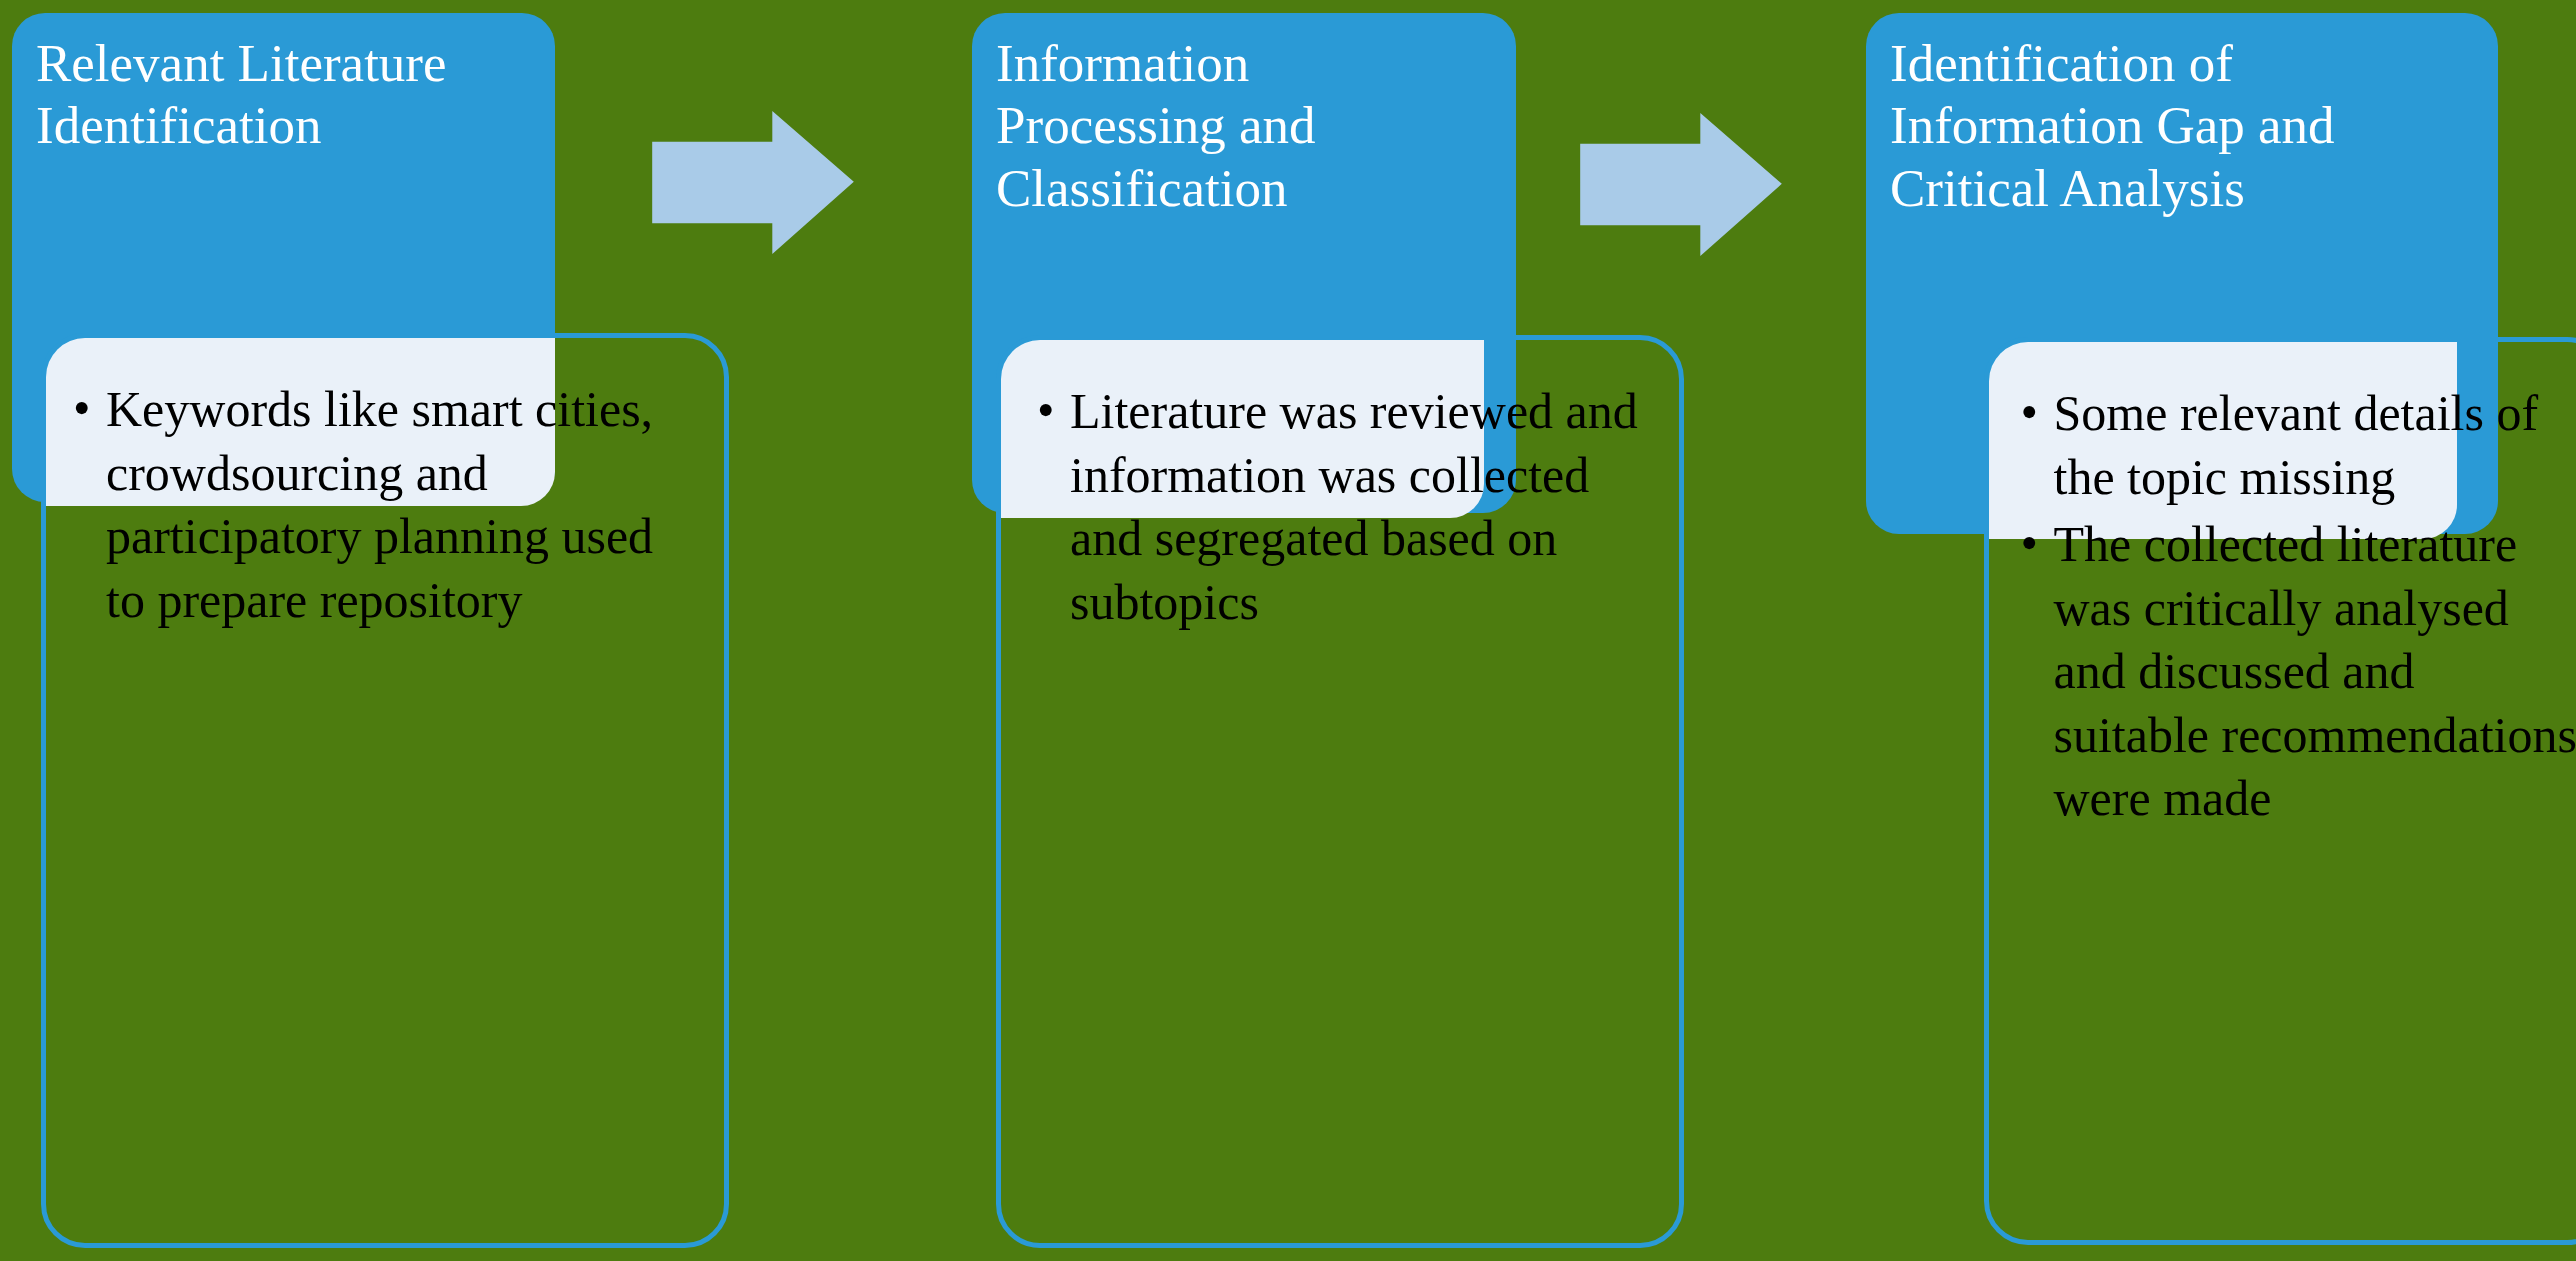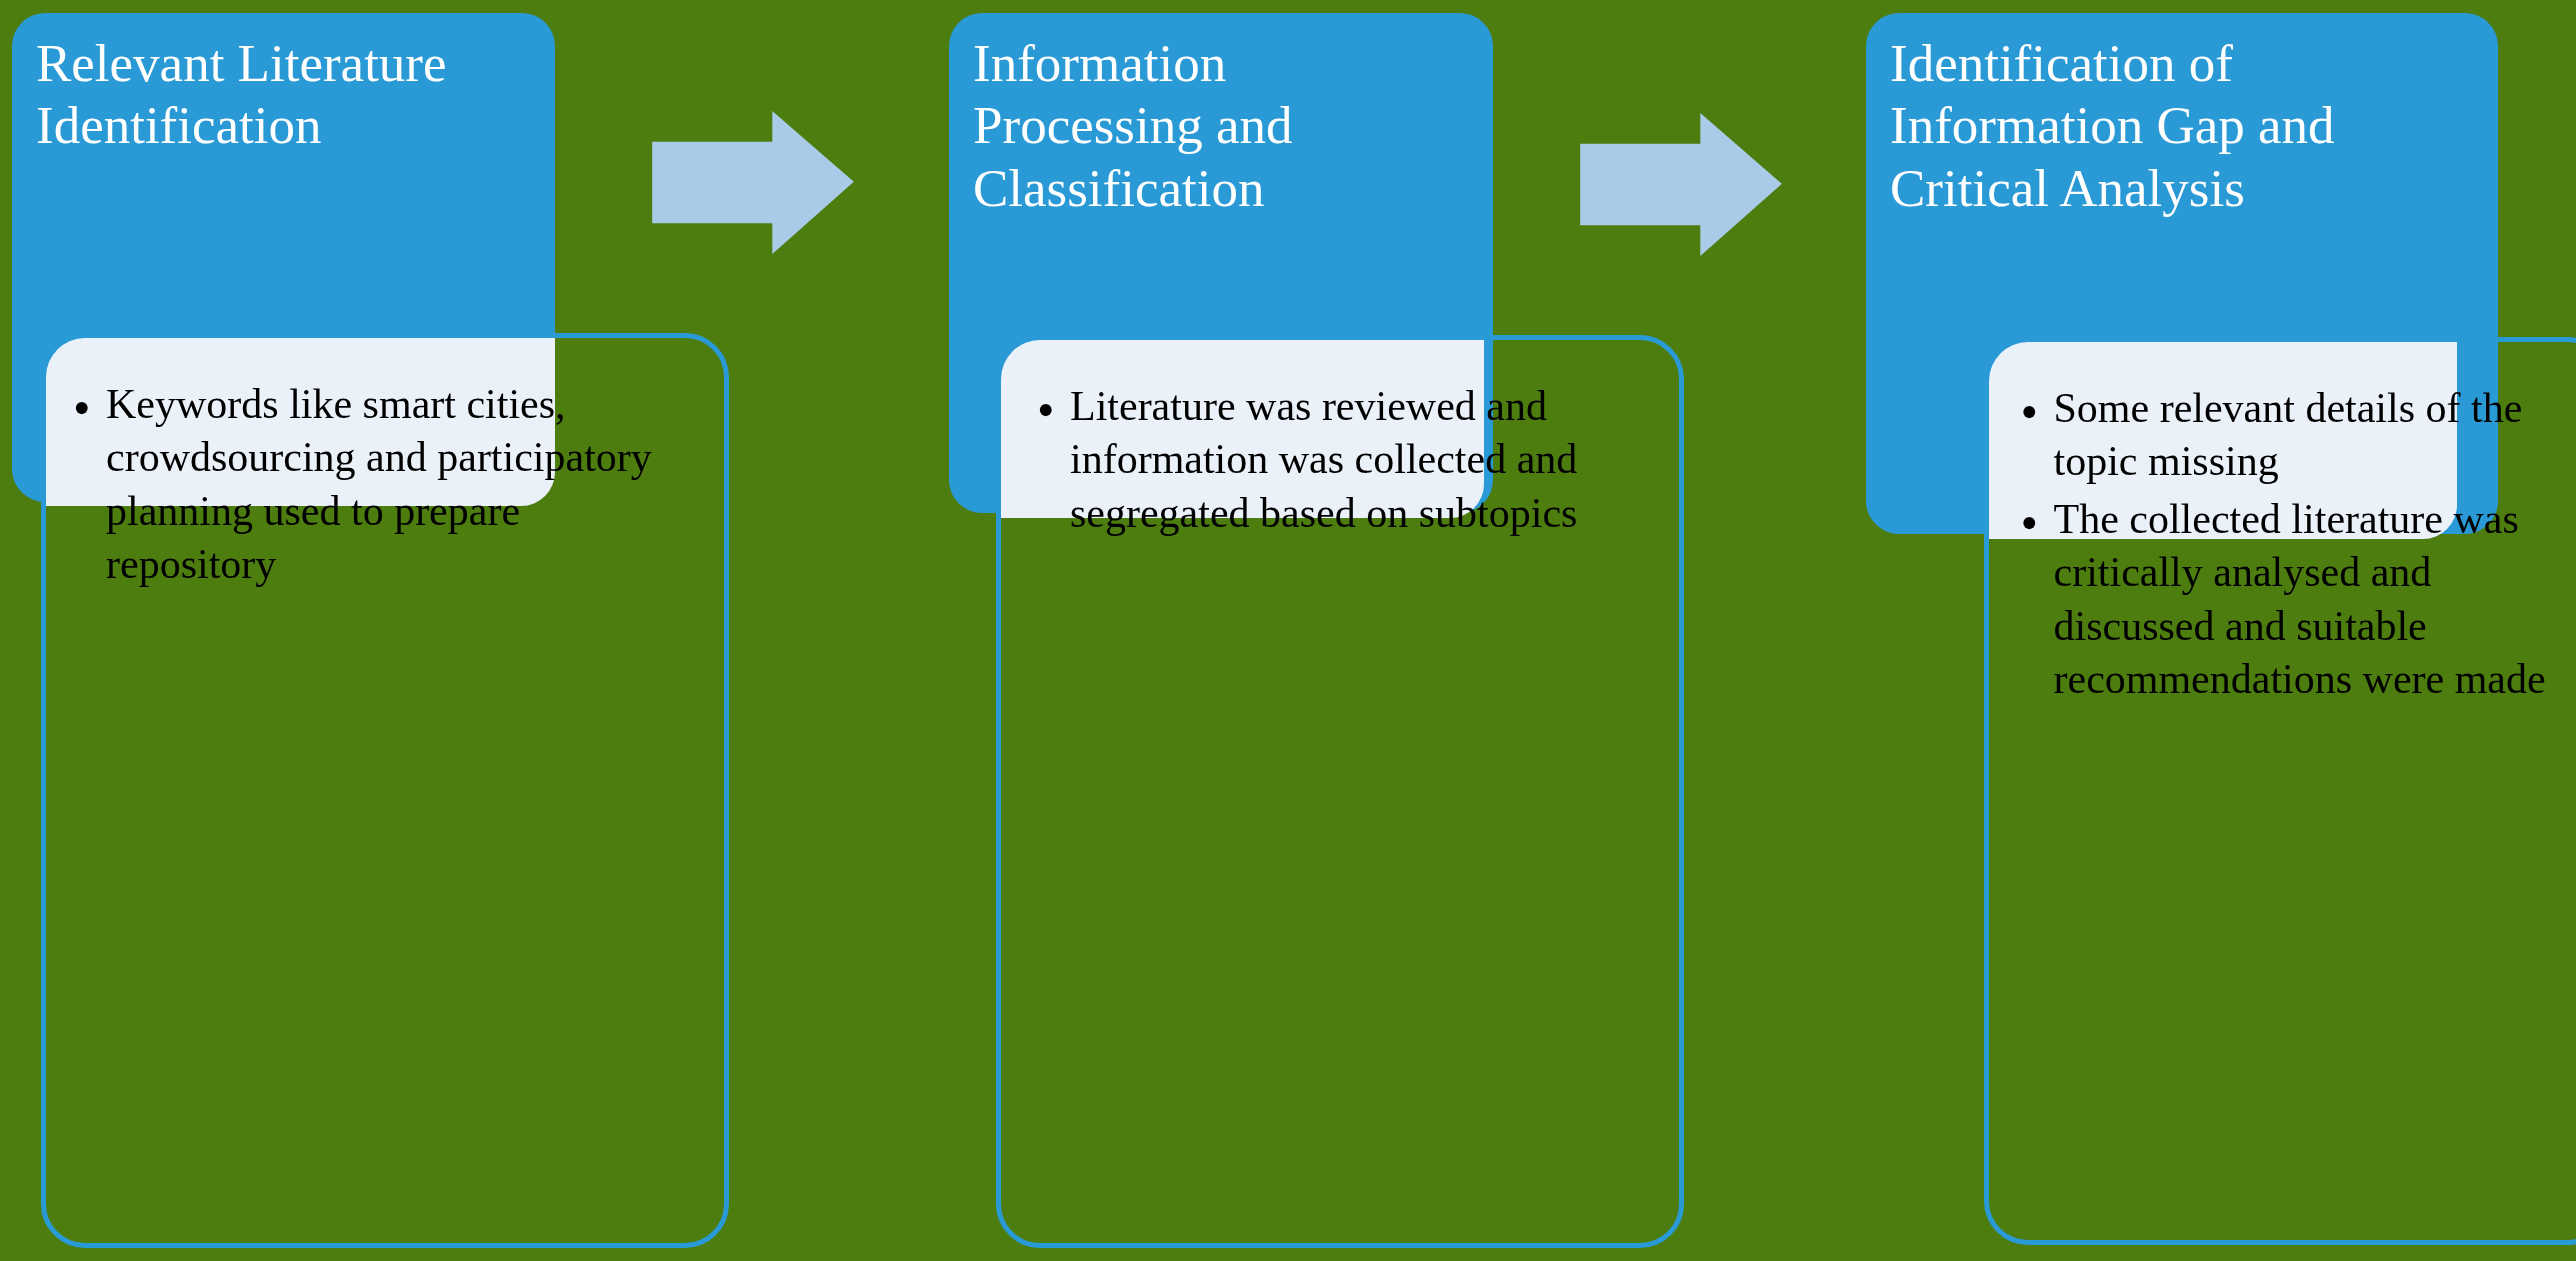--- a/index.html
+++ b/index.html
@@ -62,21 +62,21 @@
     z-index: 2;
     margin: 0;
     padding: 0;
     list-style: none;
     box-sizing: border-box;
   }
   .bullet-item {
     position: relative;
     display: block;
     color: #000000;
-    font-size: 42px;
+    font-size: 50px;
     line-height: 1.27;
     font-family: "Liberation Serif", "DejaVu Serif", serif;
     padding-left: 33px;
     margin: 0 0 4.3px 0;
     text-indent: 0;
   }
   .bullet-item::before {
     content: "\2022";
     position: absolute;
     left: 0;
@@ -108,21 +108,21 @@
       <li class="bullet-item">Keywords like smart cities, crowdsourcing and participatory planning used to prepare repository</li>
     </ul>
   </div>
 
   <div class="arrow" style="left:652px; top:111px; width:202px; height:143px;">
     <svg width="202" height="143" viewBox="0 0 282 200">
       <polygon points="0,43 168,43 168,0 282,99 168,200 168,157 0,157" fill="#a9cbe8"></polygon>
     </svg>
   </div>
 
-  <div class="header-card" style="left:949px; top:13px; width:544px; height:500px;">
+  <div class="header-card" style="left:972px; top:13px; width:544px; height:500px;">
     <div class="header-card-text">Information Processing and Classification</div>
   </div>
 
   <div class="body-card" style="left:996px; top:335px; width:688px; height:913px;">
     <div class="body-card-wash" style="width:483px; height:178px; border-bottom-right-radius:34px;"></div>
     <ul class="bullet-list" style="padding:40px 36px 0 36px;">
       <li class="bullet-item">Literature was reviewed and information was collected and segregated based on subtopics</li>
     </ul>
   </div>
 

